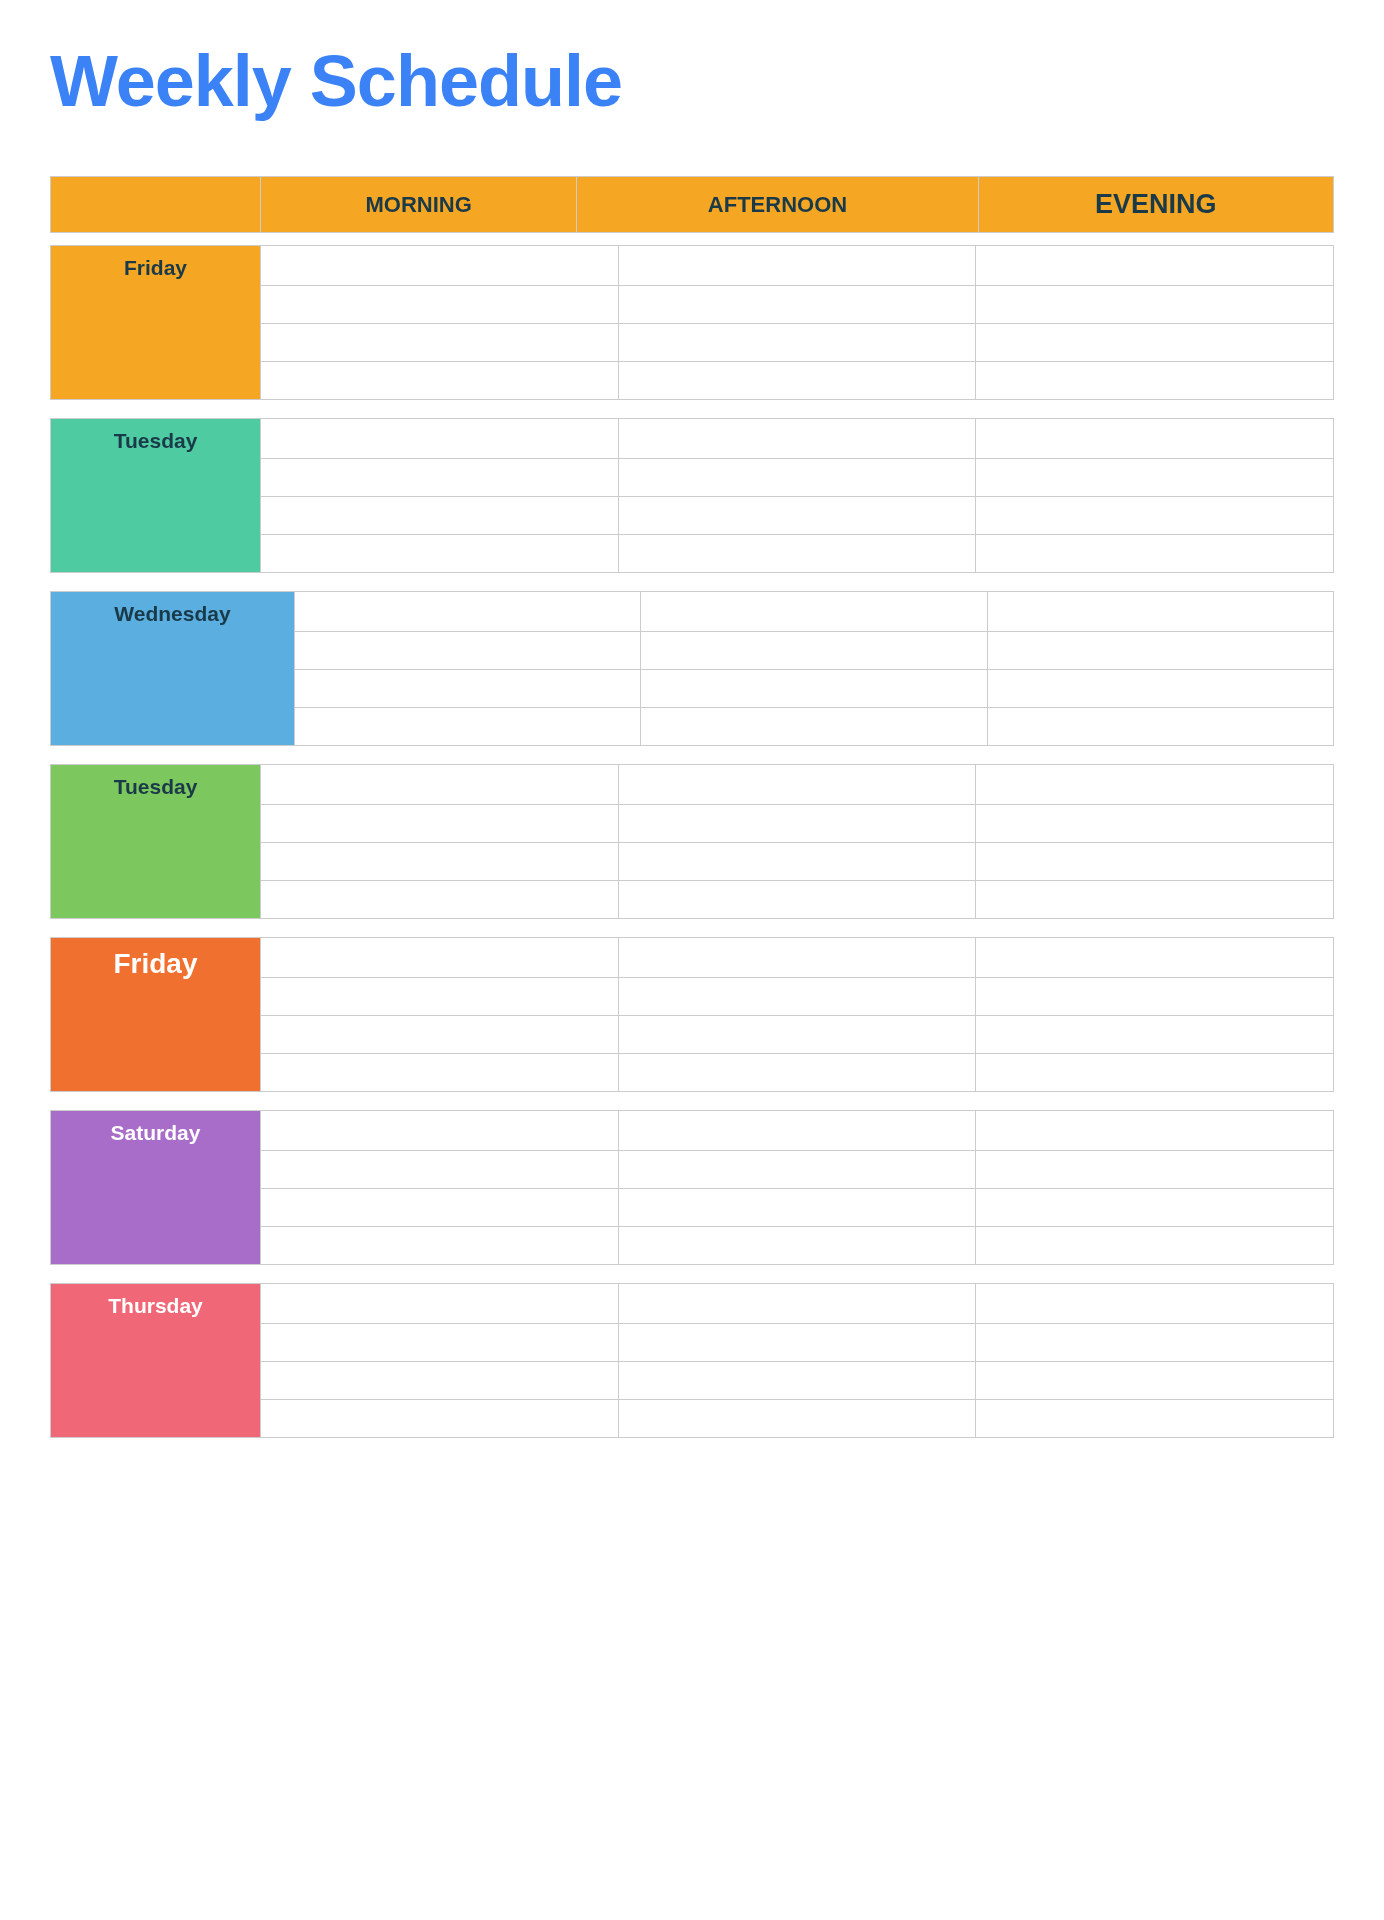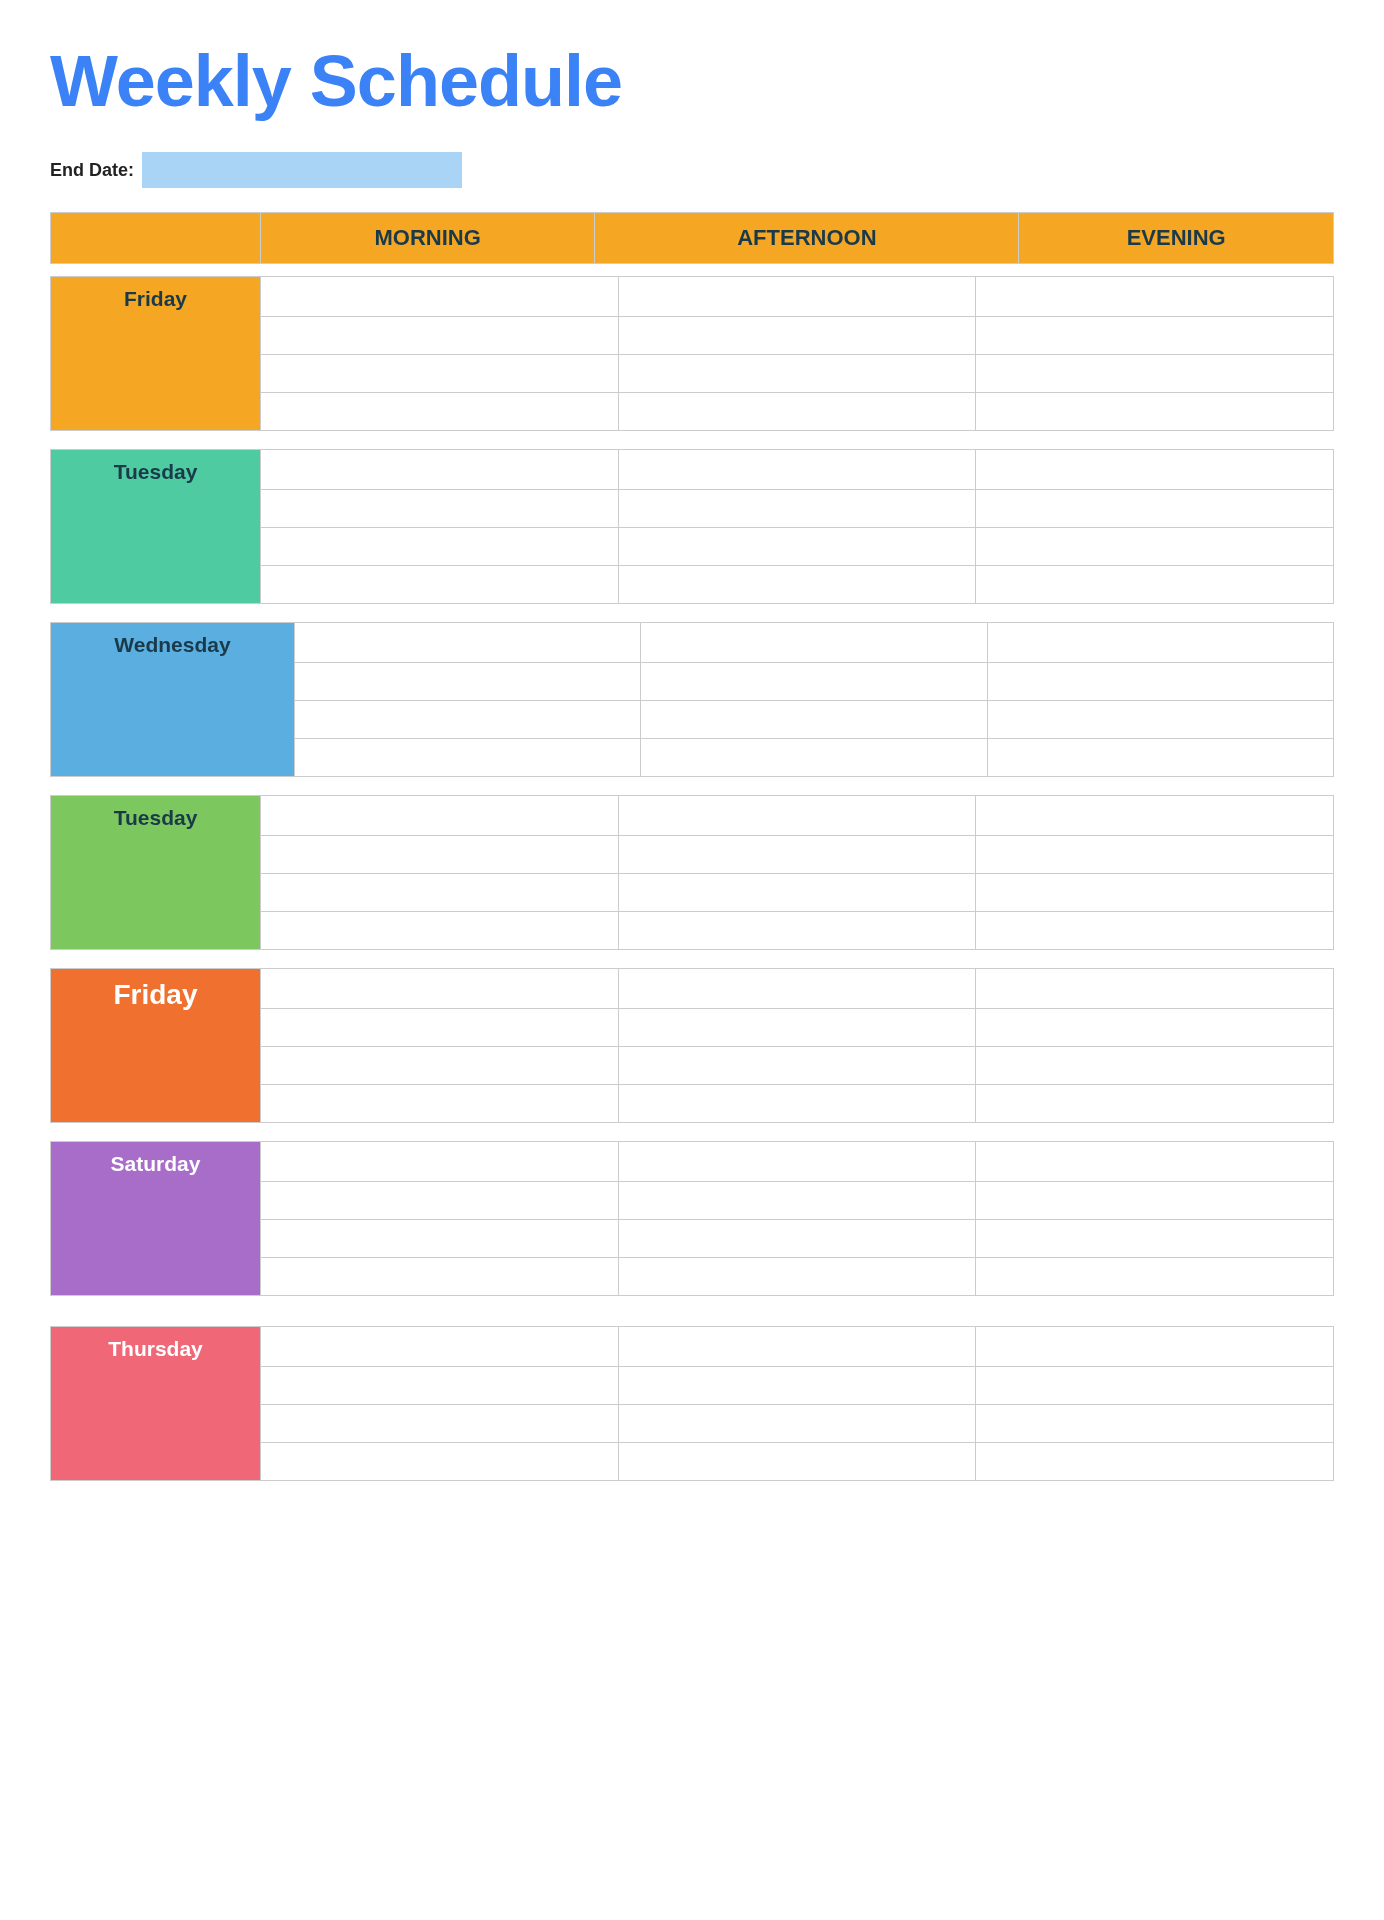--- a/index.html
+++ b/index.html
@@ -62,33 +62,29 @@
     .full-table td, .full-table th {
       border: 1.5px solid #ccc;
     }
   </style>
 </head>
 <body>
 
 <h1 class="page-title">Weekly Schedule</h1>
 
 <div class="date-row">
-  <div class="date-group">
-    <span class="date-label">End Date:</span>
-    <input class="date-input" type="text" placeholder="" style="">
-  </div>
 </div>
 
 <table class="full-table" style="margin-bottom:12px; border-bottom: none;">
   <thead>
     <tr style="background:#f5a623;">
       <th style="width:210px; background:#f5a623; font-size:22px; font-weight:800; padding:12px 8px; text-align:center; color:#1a3a4a;"></th>
       <th style="background:#f5a623; font-size:22px; font-weight:800; padding:12px 8px; text-align:center; color:#1a3a4a;">MORNING</th>
       <th style="background:#f5a623; font-size:22px; font-weight:800; padding:12px 8px; text-align:center; color:#1a3a4a;">AFTERNOON</th>
-      <th style="background:#f5a623; font-size:22px; font-weight:800; padding:12px 8px; text-align:center; color:#1a3a4a;">EVENING</th>
+      <th style="background:#f5a623; font-size:27px; font-weight:800; padding:12px 8px; text-align:center; color:#1a3a4a;">EVENING</th>
     </tr>
   </thead>
 </table>
 
 <table class="full-table" style="margin-bottom:18px;">
   <tbody>
     <tr>
       <td rowspan="4" style="width:210px; background:#f5a623; font-size:21px; font-weight:800; text-align:center; color:#1a3a4a; vertical-align:top; padding:10px 8px;">Friday</td>
       <td style="height:40px;"></td>
       <td style="height:40px;"></td>
@@ -209,21 +205,21 @@
       <td style="height:38px; border-top:1px solid #e0e0e0;"></td>
     </tr>
     <tr>
       <td style="height:38px; border-top:1px solid #e0e0e0;"></td>
       <td style="height:38px; border-top:1px solid #e0e0e0;"></td>
       <td style="height:38px; border-top:1px solid #e0e0e0;"></td>
     </tr>
   </tbody>
 </table>
 
-<table class="full-table" style="margin-bottom:30px;border-radius:21px;">
+<table class="full-table" style="margin-bottom:18px;border-radius:21px;">
   <tbody>
     <tr>
       <td rowspan="4" style="width:210px; background:#a86dc8; font-size:21px; font-weight:800; text-align:center; color:#ffffff; vertical-align:top; padding:10px 8px;">Saturday</td>
       <td style="height:40px;"></td>
       <td style="height:40px;"></td>
       <td style="height:40px;"></td>
     </tr>
     <tr>
       <td style="height:38px; border-top:1px solid #e0e0e0;"></td>
       <td style="height:38px; border-top:1px solid #e0e0e0;"></td>

